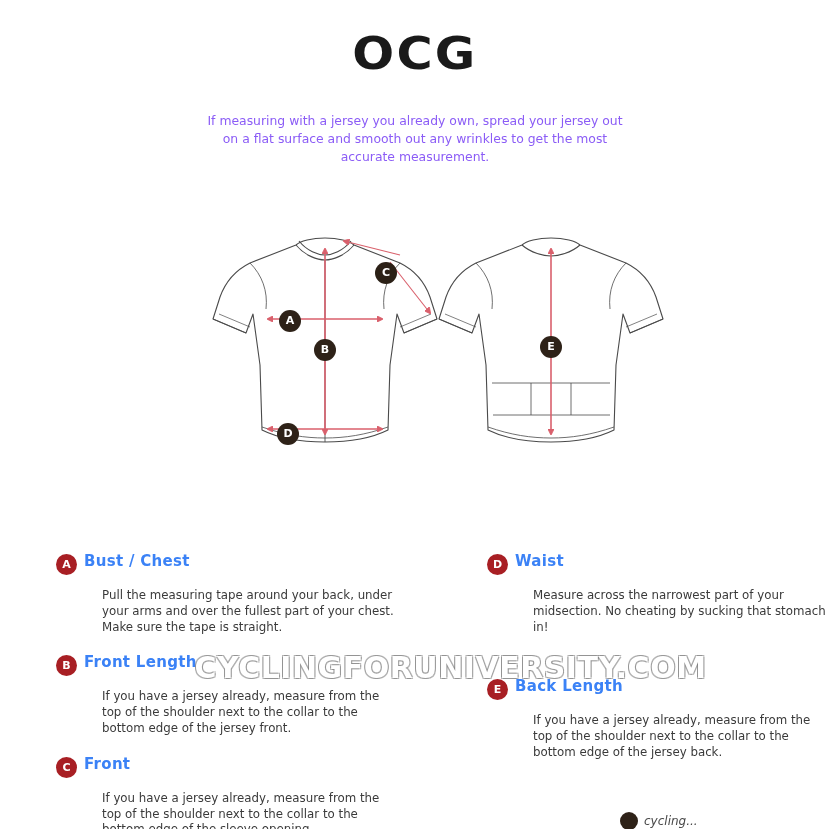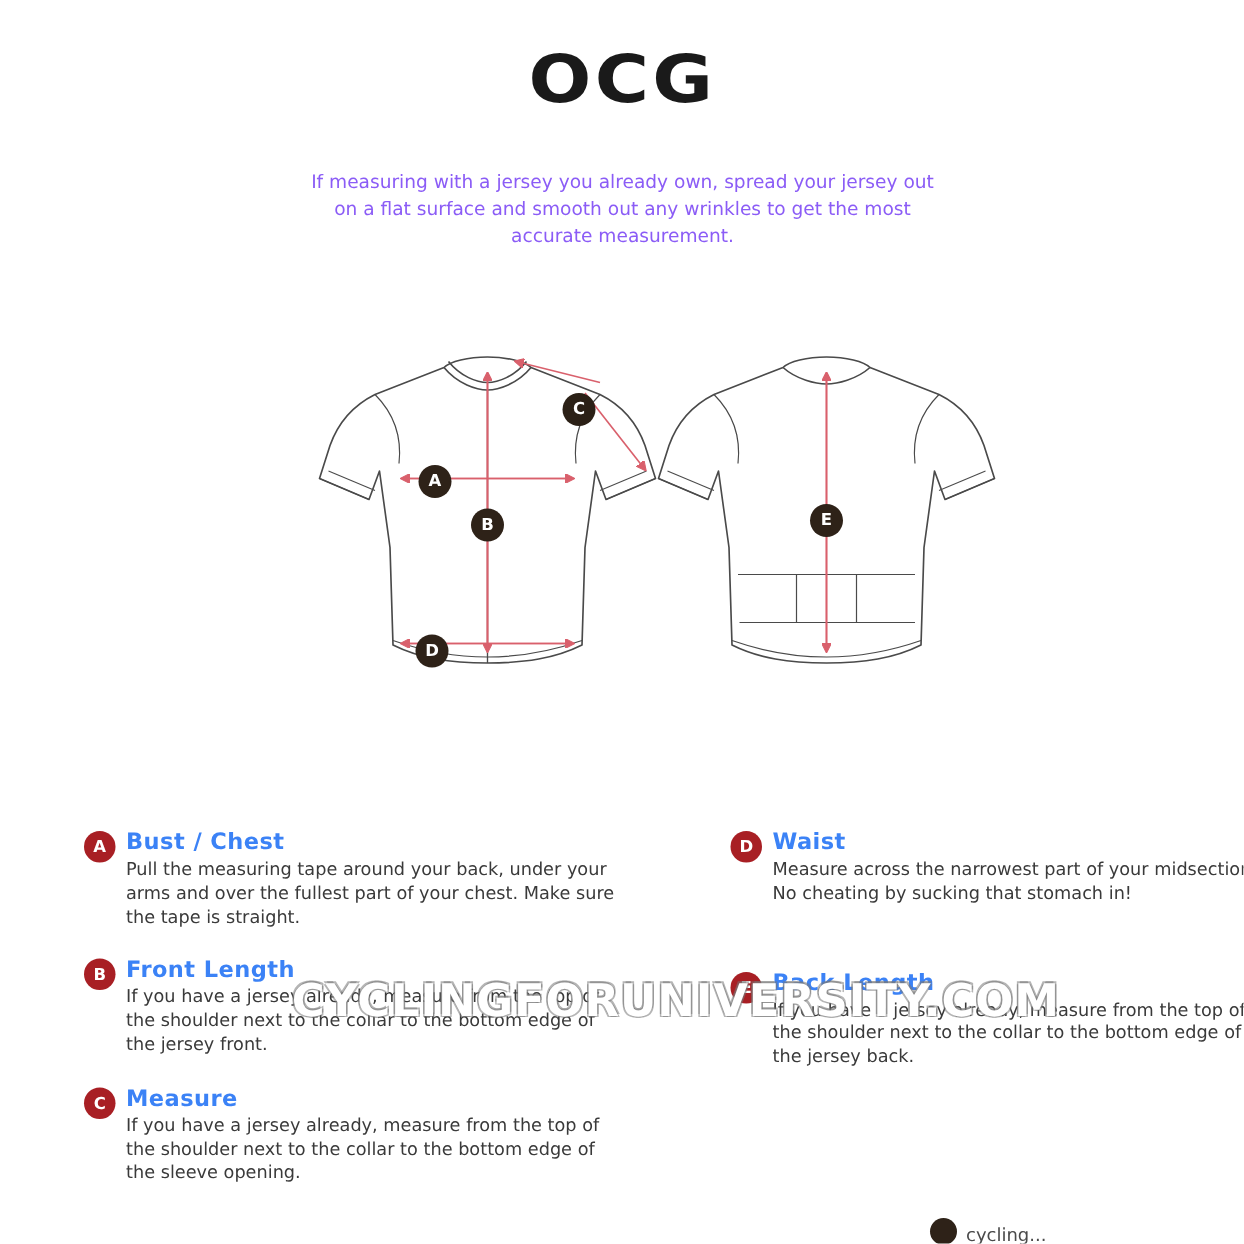--- a/index.html
+++ b/index.html
@@ -115,21 +115,21 @@
     font-weight: bold;
     color: #3b82f6;
     letter-spacing: 0.3px;
     margin: 0 0 2px 0;
     line-height: 1.2;
   }
   .legend-desc {
     font-size: 11.8px;
     line-height: 1.34;
     color: #3a3a3a;
-    margin: 0;
+    margin: 18px;
   }
   
   .watermark {
     position: absolute;
     left: 0;
     top: 650px;
     width: 829px;
     text-align: center;
     font-size: 30px;
     font-weight: bold;
@@ -141,22 +141,23 @@
       -1px  1px 0 rgba(120,120,120,.55),
        1px  1px 0 rgba(120,120,120,.55);
     pointer-events: none;
     margin-left: 36px;
   }
   .footer-mark {
     position: absolute;
     left: 620px;
     top: 812px;
     display: flex;
-    align-items: flex-end;
+    align-items: center;
     gap: 6px;
+    font-style: italic;
   }
   .footer-dot {
     width: 18px;
     height: 18px;
     border-radius: 50%;
     background: #2e2218;
   }
   .footer-text {
     font-size: 12px;
     color: #4a4a4a;
@@ -300,21 +301,21 @@
       </div>
 
       <div class="legend-item">
         <span class="legend-badge">B</span>
         <h3 class="legend-title">Front Length</h3>
         <p class="legend-desc">If you have a jersey already, measure from the top of the shoulder next to the collar to the bottom edge of the jersey front.</p>
       </div>
 
       <div class="legend-item">
         <span class="legend-badge">C</span>
-        <h3 class="legend-title">Measure</h3>
+        <h3 class="legend-title">Front</h3>
         <p class="legend-desc">If you have a jersey already, measure from the top of the shoulder next to the collar to the bottom edge of the sleeve opening.</p>
       </div>
 
     </div>
 
     <div class="legend-col right">
 
       <div class="legend-item">
         <span class="legend-badge">D</span>
         <h3 class="legend-title">Waist</h3>

